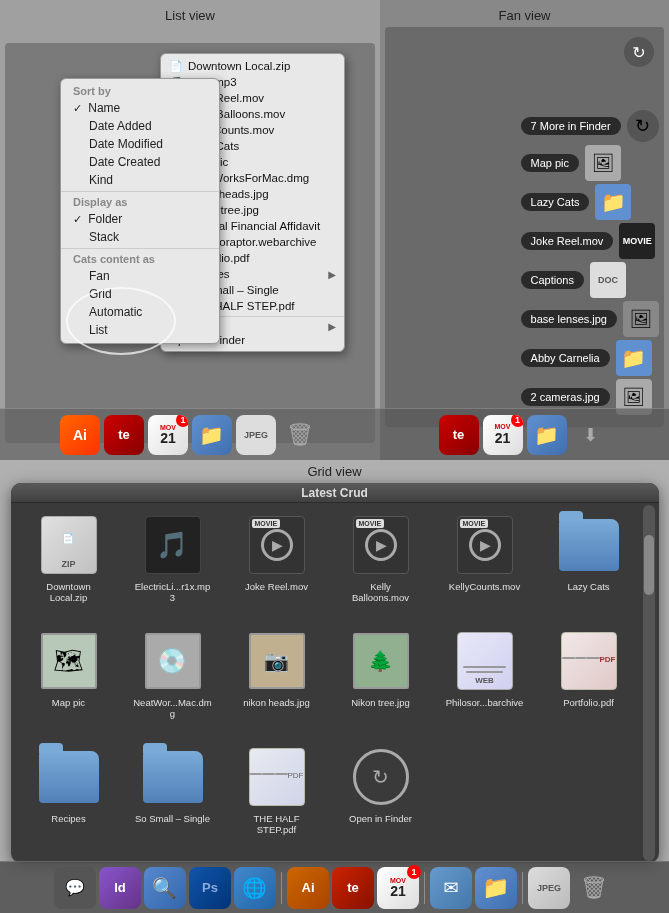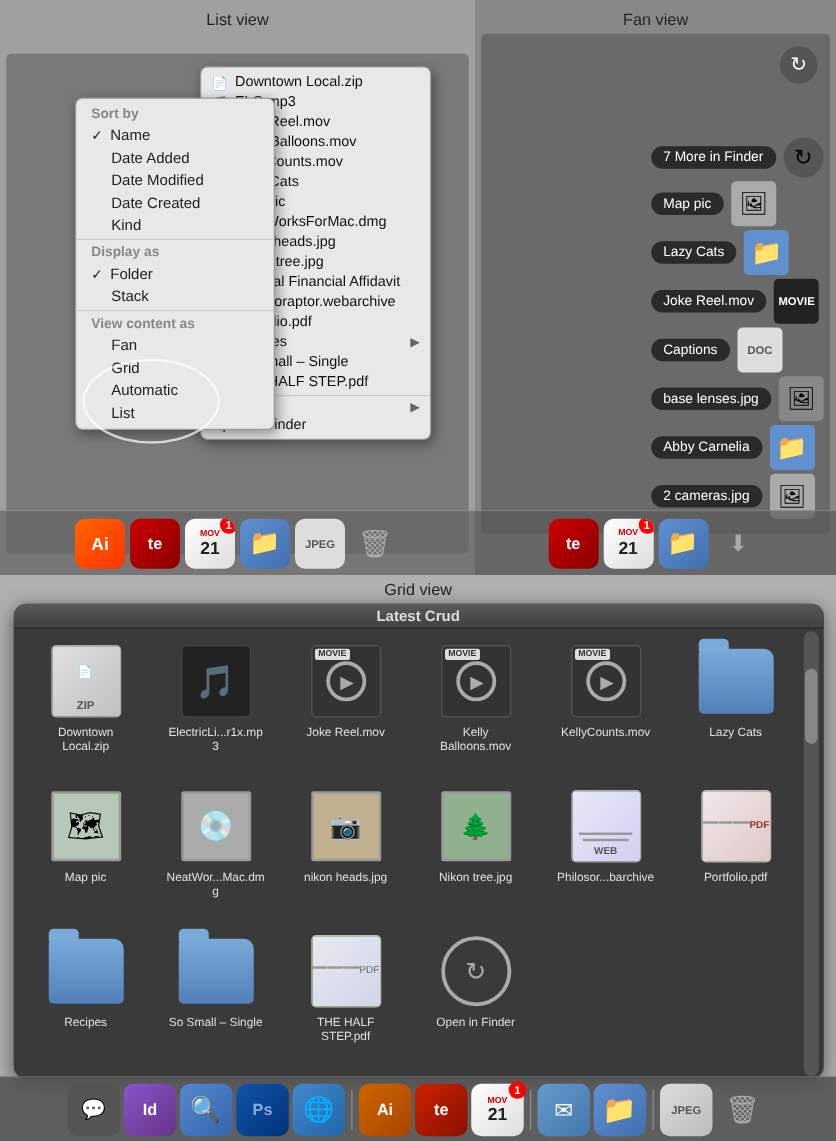--- a/index.html
+++ b/index.html
@@ -680,21 +680,21 @@
         <div class="context-menu-item checked">Name</div>
         <div class="context-menu-item unchecked">Date Added</div>
         <div class="context-menu-item unchecked">Date Modified</div>
         <div class="context-menu-item unchecked">Date Created</div>
         <div class="context-menu-item unchecked">Kind</div>
         <hr class="context-menu-divider">
         <div class="context-menu-label">Display as</div>
         <div class="context-menu-item checked">Folder</div>
         <div class="context-menu-item unchecked">Stack</div>
         <hr class="context-menu-divider">
-        <div class="context-menu-label">View content as</div>
+        <div class="context-menu-label">Cats content as</div>
         <div class="context-menu-item unchecked">Fan</div>
         <div class="context-menu-item unchecked">Grid</div>
         <div class="context-menu-item unchecked">Automatic</div>
         <div class="context-menu-item unchecked">List</div>
 
         <div class="circle-highlight"></div>
       </div>
 
     </div>
 

